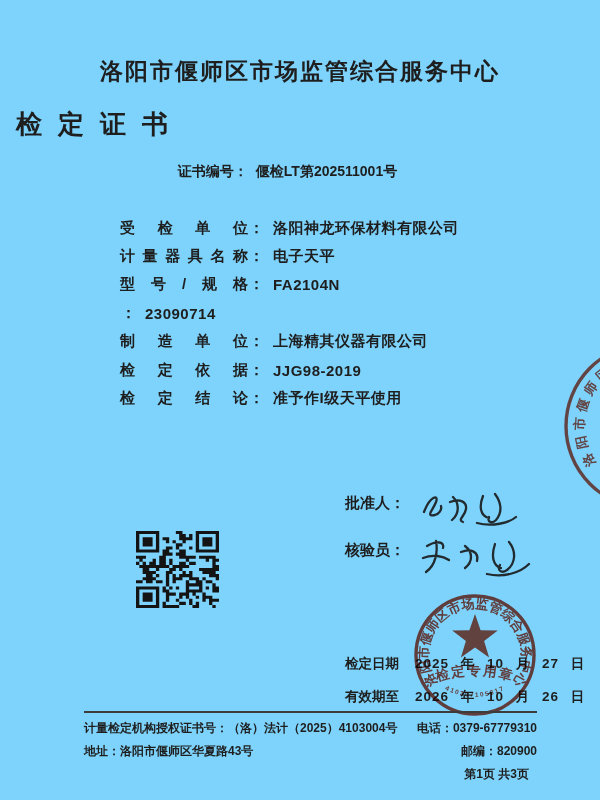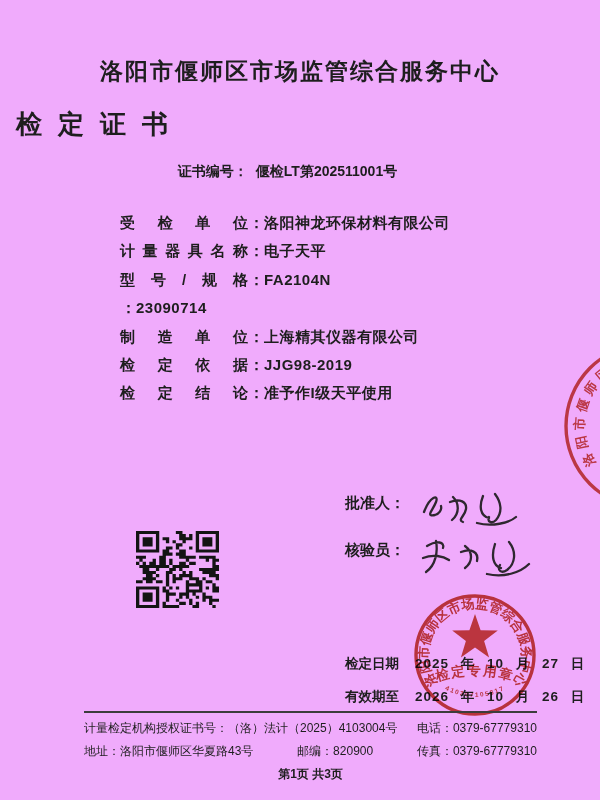--- a/index.html
+++ b/index.html
@@ -1,62 +1,62 @@
 <!DOCTYPE html>
 <html><head>
 <meta charset="utf-8">
 <style>
   * { margin:0; padding:0; box-sizing:border-box; }
   html,body { background:#e8e8e8; }
   .page {
     position:relative; width:600px; height:800px; margin:0 auto;
-    background:#f0abfc; overflow:hidden;
+    background:#7dd3fc; overflow:hidden;
     font-family:"Liberation Sans","DejaVu Sans",sans-serif;
     color:#1e1e1e;
   }
   
   .org-title {
     position:absolute; top:56px; left:0; width:600px;
     text-align:center; font-size:23px; font-weight:700; letter-spacing:2px;
   }
   .doc-title {
     position:absolute; top:107px; left:0; width:600px;
     text-align:left; font-size:26px; font-weight:700;
     letter-spacing:16px; text-indent:16px;
   }
   .cert-line {
     position:absolute; top:163px; left:0; width:575px;
     text-align:center; font-size:14px; font-weight:700;
   }
   .cert-line .cert-no-value { margin-left:8px; }
   
   .fields { position:absolute; top:214px; left:120px; width:390px; }
-  .frow { height:28.4px; display:flex; }
+  .frow { height:28.4px; display:flex; align-items:center; }
   .flabel {
     display:inline-block; width:128px; font-size:15px; font-weight:700;
     text-align:justify; text-align-last:justify; white-space:nowrap;
   }
   .fcolon { font-size:15px; font-weight:700; margin-left:1px; }
-  .fvalue { font-size:15px; font-weight:700; letter-spacing:0.5px; white-space:nowrap; }
+  .fvalue { font-size:15px; font-weight:700; margin-left:9px; letter-spacing:0.5px; white-space:nowrap; }
   
   .sig-row { position:absolute; left:345px; display:flex; align-items:flex-start; }
   .sig-row .slabel { font-size:15px; font-weight:700; padding-top:7px; white-space:nowrap; }
   .sig-row svg { margin-left:12px; }
   .sig-stroke { fill:none; stroke:#181818; stroke-width:2.3; stroke-linecap:round; stroke-linejoin:round; opacity:.9; }
   
   .qr-box { position:absolute; left:136px; top:531px; width:83px; height:77px; }
   
   .date-row { position:absolute; left:345px; font-size:13.5px; font-weight:700; white-space:nowrap; }
   .date-row .dvalue { margin-left:16px; word-spacing:7px; letter-spacing:1px; }
   
   .footer-rule { position:absolute; top:711px; left:84px; width:453px; border-top:2px solid #3c3c3c; }
-  .footer-line { position:absolute; left:84px; width:453px; display:flex; justify-content:space-between; font-size:12px; font-weight:400; white-space:nowrap; }
+  .footer-line { position:absolute; left:84px; width:453px; display:flex; justify-content:space-between; font-size:12px; font-weight:700; white-space:nowrap; }
   .fl1 { top:720px; }
   .fl2 { top:743px; }
-  .page-info { position:absolute; top:766px; left:84px; width:453px; text-align:center; font-size:12px; font-weight:700; }
+  .page-info { position:absolute; top:766px; left:76px; width:453px; text-align:right; font-size:12px; font-weight:700; }
   
   .stamp-main { position:absolute; left:394px; top:574px; mix-blend-mode:multiply; opacity:.92; }
   .stamp-edge { position:absolute; left:548px; top:326px; mix-blend-mode:multiply; opacity:.88; }
   .stamp-ring { fill:none; stroke:#bf3a2c; stroke-width:3.4; }
   .stamp-star { fill:#c2402f; }
   .ring-text { font-size:13px; font-weight:700; fill:#bf3a2c; font-family:"Liberation Sans","DejaVu Sans",sans-serif; }
   .ring-text-edge { font-size:13px; font-weight:700; fill:#bf3a2c; letter-spacing:4.5px; font-family:"Liberation Sans","DejaVu Sans",sans-serif; }
   .stamp-title-text { font-size:13.5px; font-weight:700; fill:#bf3a2c; letter-spacing:2px; font-family:"Liberation Sans","DejaVu Sans",sans-serif; }
   .stamp-code-text { font-size:6.5px; font-weight:700; fill:#bf3a2c; letter-spacing:1.6px; font-family:"Liberation Sans","DejaVu Sans",sans-serif; }
 </style>
@@ -179,19 +179,16 @@
       <span>电话：</span><span>0379-67779310</span>
     </span>
   </div>
   <div class="footer-line fl2">
     <span>
       <span>地址：</span><span>洛阳市偃师区华夏路43号</span>
     </span>
     <span>
       <span>邮编：</span><span>820900</span>
     </span>
-    <span>
-      <span>传真：</span><span>0379-67779310</span>
-    </span>
   </div>
   <div class="page-info">第1页 共3页</div>
 
 </div>
 
 </body></html>

